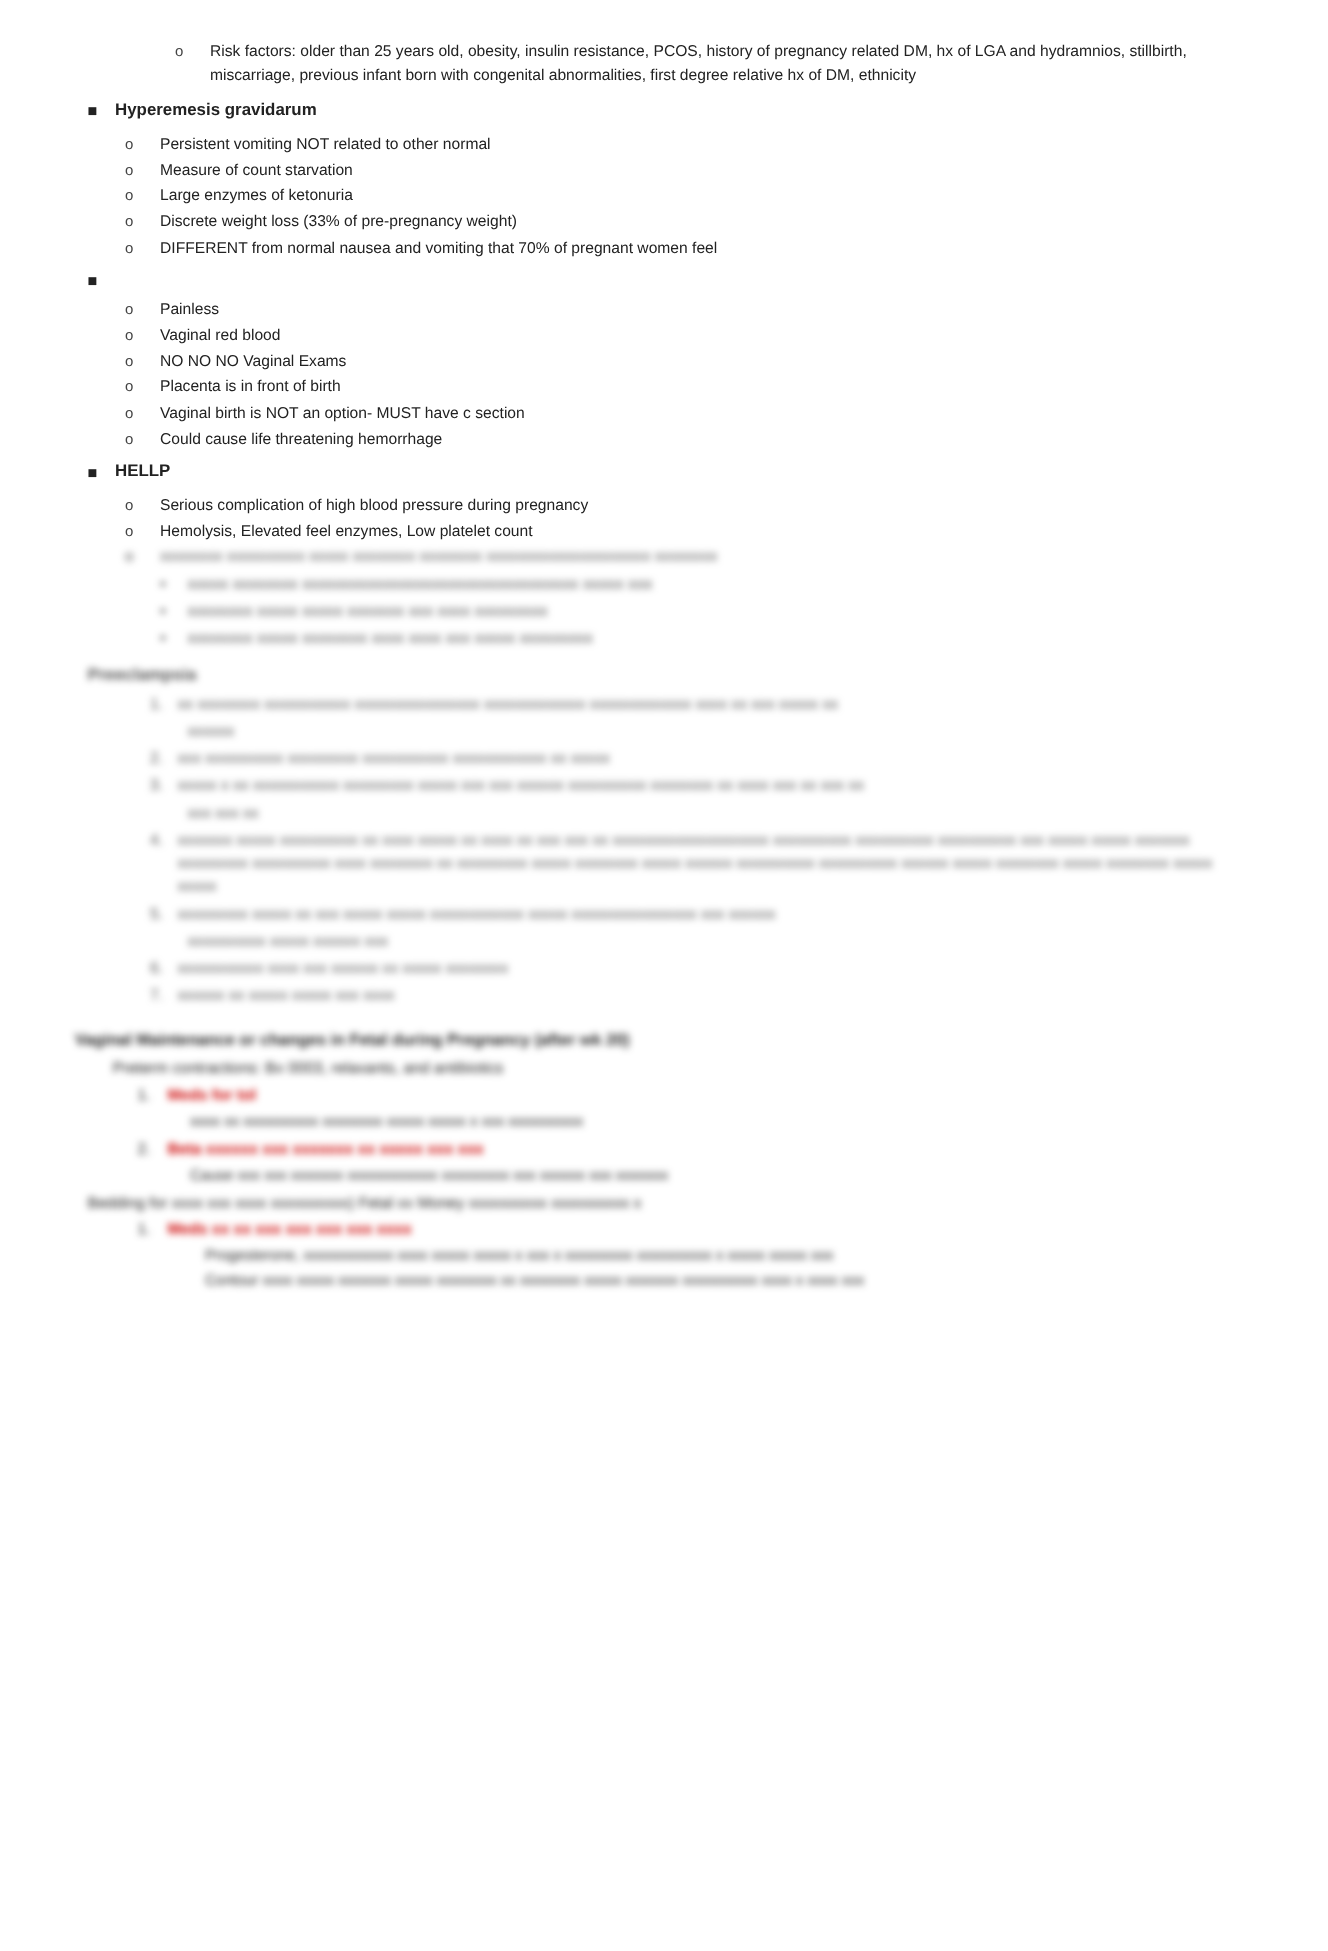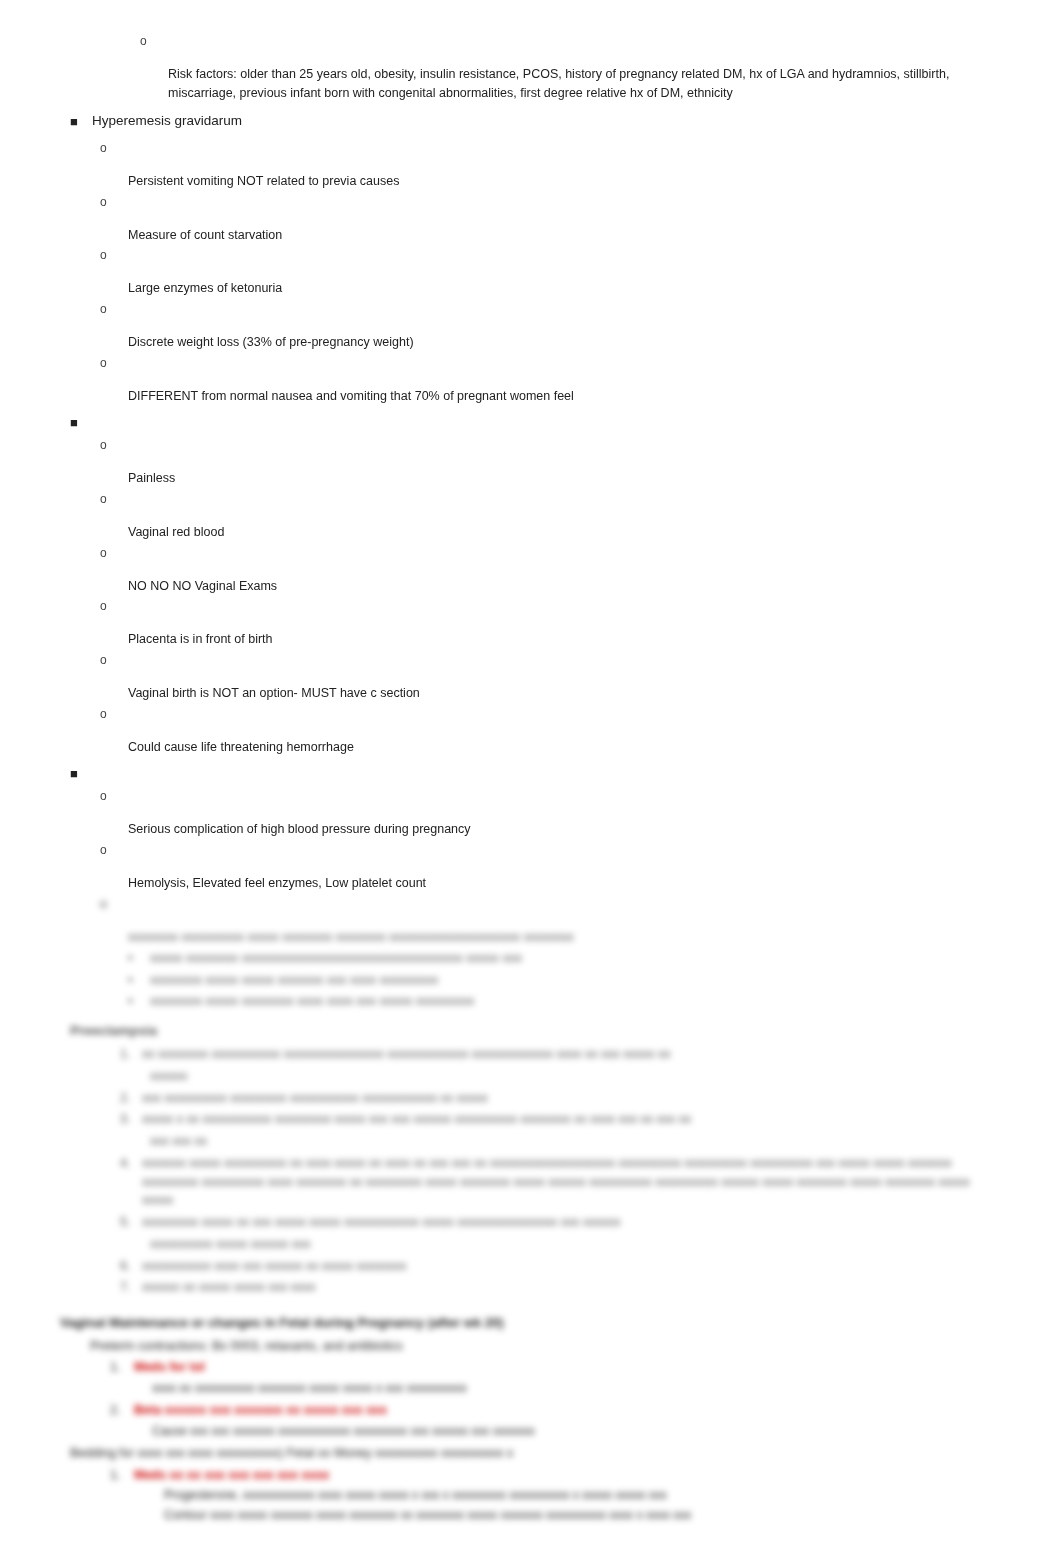--- a/index.html
+++ b/index.html
@@ -44,31 +44,30 @@
       margin-bottom: 2px;
     }
     .sub-item .sub-marker {
       min-width: 28px;
       font-size: 12px;
       color: #444;
     }
     .sub-item .sub-content {
       flex: 1;
       font-size: 12.5px;
-      margin-top: 33px;
     }
 
     .blurred {
       filter: blur(3px);
       color: #555;
       user-select: none;
     }
 
     .section-header {
-      font-weight: normal;
+      font-weight: bold;
       font-size: 13.5px;
       margin-bottom: 4px;
     }
 
     .numbered-list {
       margin-left: 50px;
       margin-top: 2px;
     }
     .numbered-item {
       display: flex;
@@ -113,21 +112,21 @@
 </div>
 
 <div class="section">
   <div class="bullet-level1">
     <span class="bullet-marker">■</span>
     <span class="bullet-content section-header">Hyperemesis gravidarum</span>
   </div>
   <div class="sub-list">
     <div class="sub-item">
       <span class="sub-marker">o</span>
-      <span class="sub-content">Persistent vomiting NOT related to previa causes</span>
+      <span class="sub-content">Persistent vomiting NOT related to other normal</span>
     </div>
     <div class="sub-item">
       <span class="sub-marker">o</span>
       <span class="sub-content">Measure of count starvation</span>
     </div>
     <div class="sub-item">
       <span class="sub-marker">o</span>
       <span class="sub-content">Large enzymes of ketonuria</span>
     </div>
     <div class="sub-item">
@@ -169,20 +168,21 @@
     <div class="sub-item">
       <span class="sub-marker">o</span>
       <span class="sub-content">Could cause life threatening hemorrhage</span>
     </div>
   </div>
 </div>
 
 <div class="section">
   <div class="bullet-level1">
     <span class="bullet-marker">■</span>
+    <span class="bullet-content section-header">HELLP</span>
   </div>
   <div class="sub-list">
     <div class="sub-item">
       <span class="sub-marker">o</span>
       <span class="sub-content">Serious complication of high blood pressure during pregnancy</span>
     </div>
     <div class="sub-item">
       <span class="sub-marker">o</span>
       <span class="sub-content">Hemolysis, Elevated feel enzymes, Low platelet count</span>
     </div>

